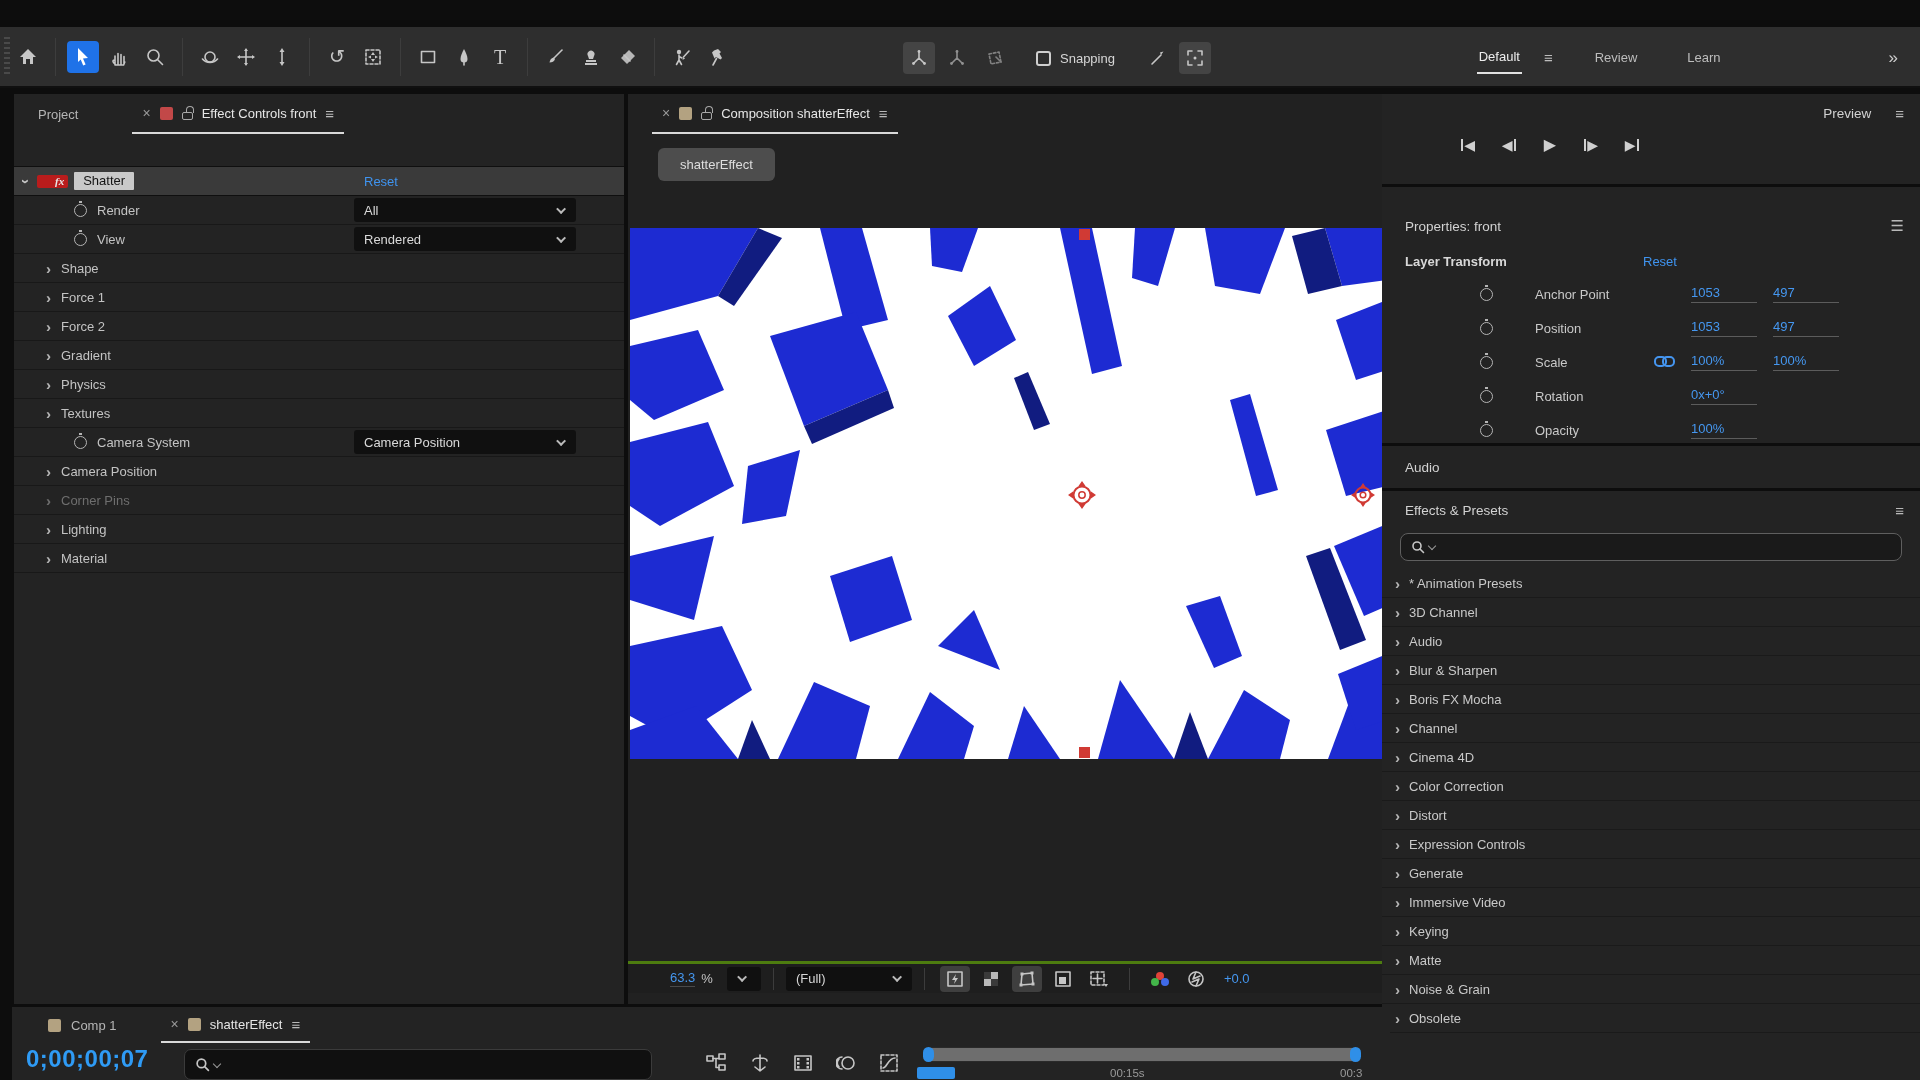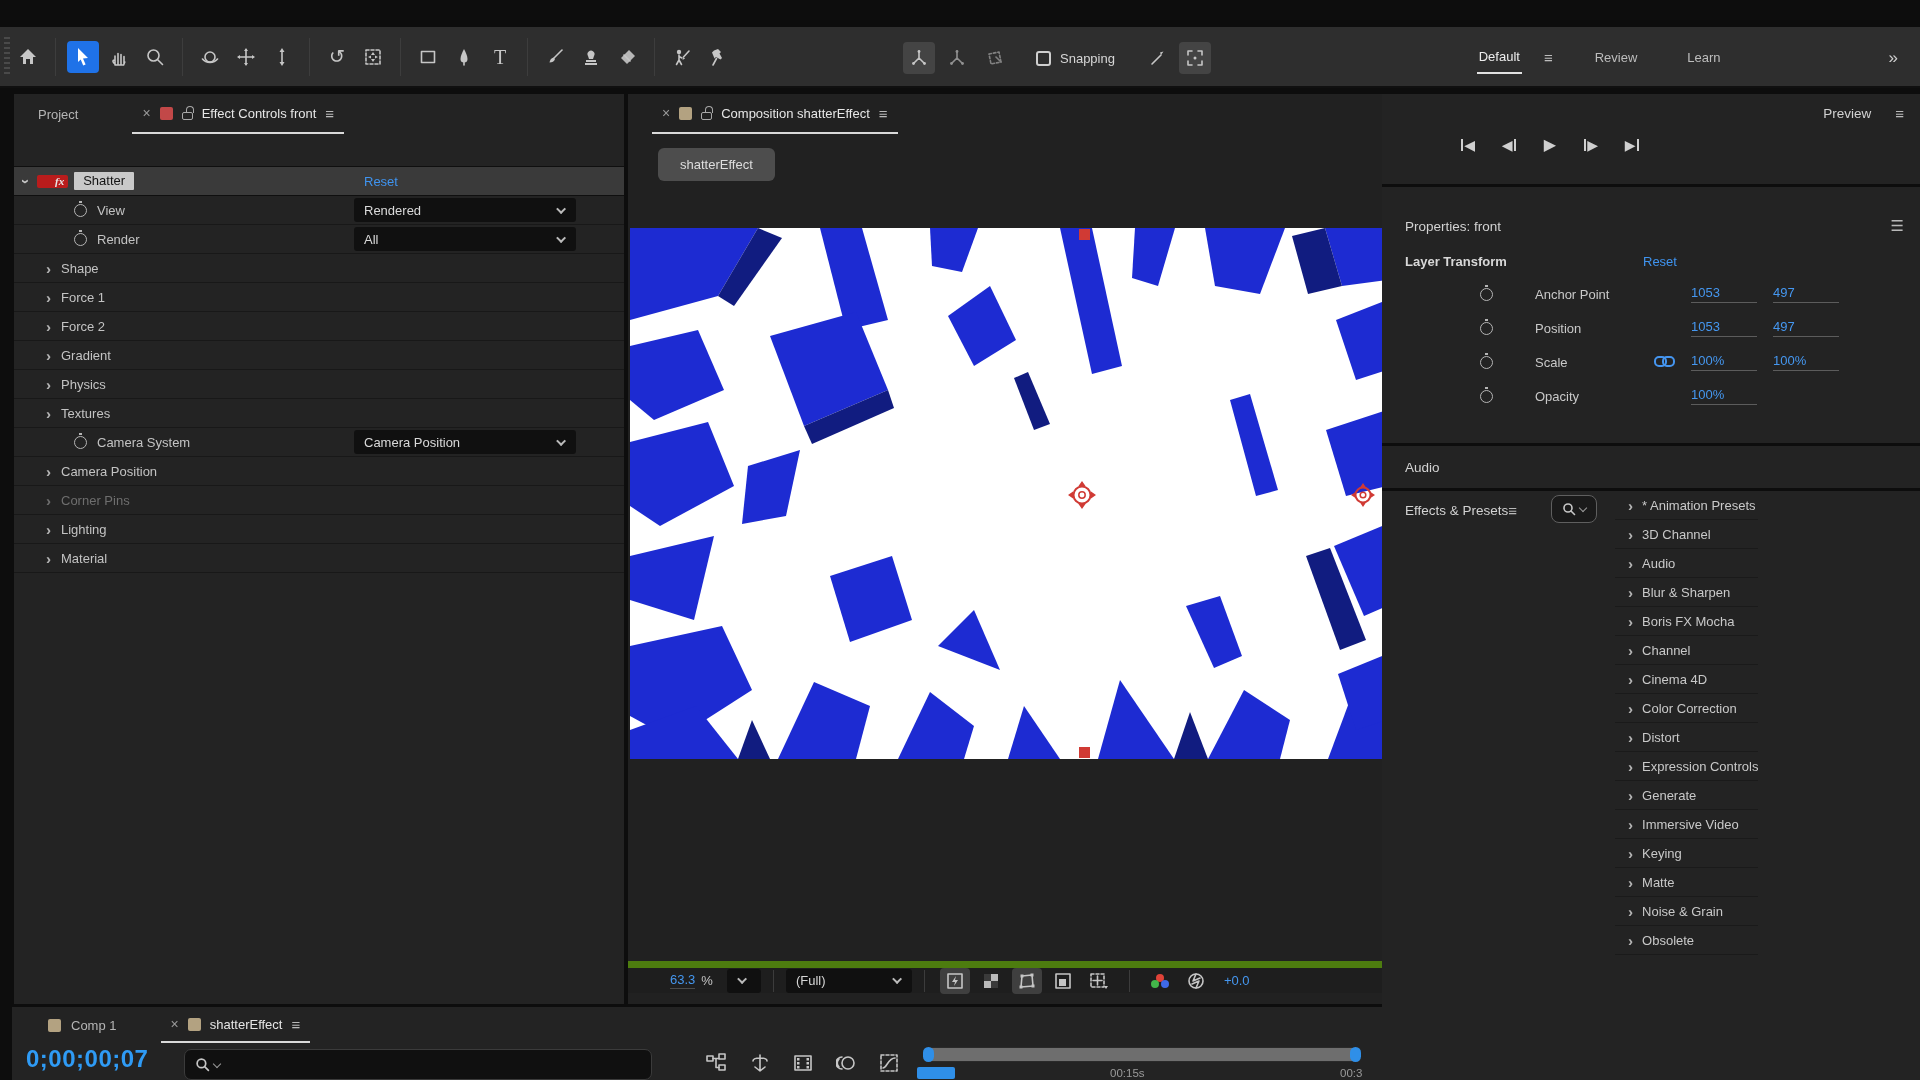--- a/index.html
+++ b/index.html
@@ -64,21 +64,21 @@
   .erow.dim .elbl{color:#6e6e6e;}
   .erow.dim .gchev{color:#6e6e6e;}
 
   
   .center-panel{left:616px;top:94px;width:762px;height:910px;background:#212121;}
   .comp-chip{display:inline-block;margin:14px 0 0 30px;background:#4d4d4d;color:#dedede;border-radius:6px;padding:9px 22px;}
   .canvas-wrap{position:absolute;left:2px;top:134px;width:757px;height:531px;background:#fff;}
   .canvas-wrap svg{display:block;}
   .shard{fill:#1d2bd2;}
   .shardd{fill:#111c80;}
-  .comp-bottom{position:absolute;left:0;bottom:11px;width:762px;height:32px;background:#1e1e1e;border-top:7px solid #4d7c0f;display:flex;align-items:center;padding-left:42px;}
+  .comp-bottom{position:absolute;left:0;bottom:11px;width:762px;height:32px;background:#1e1e1e;border-top:3px solid #4d7c0f;display:flex;align-items:center;padding-left:42px;}
   .blue-val{color:#4597f0;border-bottom:1px solid #4a4a4a;padding-bottom:1px;}
   .pct{color:#c3c3c3;margin:0 14px 0 6px;}
   .mini-btn{width:34px;height:24px;background:#101010;border-radius:3px;display:flex;align-items:center;justify-content:center;}
   .csep{width:1px;height:22px;background:#3c3c3c;margin:0 12px;}
   .full-dd{width:126px;height:24px;background:#101010;border-radius:3px;display:flex;align-items:center;padding:0 10px;color:#d6d6d6;}
   .cicon{width:30px;height:26px;display:flex;align-items:center;justify-content:center;margin:0 3px;border-radius:4px;}
   .cicon.on{background:#3f3f3f;}
   .checker{width:14px;height:14px;background:conic-gradient(#b9b9b9 0 25%,#3a3a3a 0 50%,#b9b9b9 0 75%,#3a3a3a 0);background-size:14px 14px;}
   .rgbdots{position:relative;width:18px;height:14px;}
   .rgbdots i{position:absolute;width:8px;height:8px;border-radius:50%;}
@@ -108,21 +108,21 @@
   .linkicon{display:none;position:absolute;left:224px;width:22px;height:12px;}
   .trow.linked .linkicon{display:block;}
   .linkicon::before,.linkicon::after{content:'';position:absolute;width:9px;height:7px;border:2px solid #4595ef;border-radius:5px;top:0;}
   .linkicon::before{left:0;}
   .linkicon::after{left:8px;}
   .tv{position:absolute;color:#4597f0;min-width:66px;border-bottom:1px solid #5c5c5c;padding-bottom:2px;}
   .tv1{left:261px;}
   .tv2{left:343px;display:none;}
   .trow.hasv2 .tv2{display:block;}
   .sec-mini{height:42px;margin-bottom:3px;display:flex;align-items:center;padding-left:23px;color:#d2d2d2;font-size:13.5px;}
-  .sec-fx{flex:1;margin-bottom:0;display:flex;flex-direction:row;overflow:hidden;}
+  .sec-fx{flex:1;margin-bottom:0;display:flex;flex-direction:column;overflow:hidden;}
   .fxsearch{margin:4px 18px 8px;height:28px;border:1px solid #5f5f5f;border-radius:8px;background:#1a1a1a;display:flex;align-items:center;padding:0 10px;gap:4px;}
   .schev{width:6px;height:6px;border-left:1.5px solid #9a9a9a;border-bottom:1.5px solid #9a9a9a;transform:rotate(-45deg);margin-top:-2px;}
   .fxitem{height:29px;display:flex;align-items:center;border-bottom:1px solid #1a1a1a;padding-left:13px;color:#c9c9c9;}
   .fxitem .gchev{color:#b5b5b5;font-weight:700;font-size:15px;margin-right:9px;}
 
   
   .timeline{left:0;top:1007px;width:1378px;height:73px;background:#232323;overflow:hidden;}
   .timeline .tabrow{height:36px;padding-left:36px;}
   .tl-content{position:relative;height:37px;}
   .timecode{position:absolute;left:14px;top:2px;color:#2f9bf5;font-size:24px;font-weight:700;letter-spacing:0.5px;}
@@ -315,33 +315,33 @@
       <span class="disc">›</span>
       <span class="fxbadge">fx</span>
       <span class="fxname">Shatter</span>
       <span class="reset-link">Reset</span>
     </div>
     <div>
 
         <div class="erow sw hasdd">
 
           <span class="swicon stopw"></span>
+          <span class="elbl">Render</span>
+          <span class="ddbox">
+            <span>All</span>
+            <span class="ddchev"></span>
+          </span>
+        </div>
+
+        <div class="erow sw hasdd">
+
+          <span class="swicon stopw"></span>
           <span class="elbl">View</span>
           <span class="ddbox">
             <span>Rendered</span>
-            <span class="ddchev"></span>
-          </span>
-        </div>
-
-        <div class="erow sw hasdd">
-
-          <span class="swicon stopw"></span>
-          <span class="elbl">Render</span>
-          <span class="ddbox">
-            <span>All</span>
             <span class="ddchev"></span>
           </span>
         </div>
 
         <div class="erow">
           <span class="gchev">›</span>
 
           <span class="elbl">Shape</span>
 
         </div>
@@ -612,20 +612,27 @@
           </div>
 
           <div class="trow hasv2 linked">
             <span class="stopw"></span>
             <span class="tlbl">Scale</span>
             <span class="linkicon"></span>
             <span class="tv tv1">100%</span>
             <span class="tv tv2">100%</span>
           </div>
 
+          <div class="trow">
+            <span class="stopw"></span>
+            <span class="tlbl">Rotation</span>
+
+            <span class="tv tv1">0x+0°</span>
+
+          </div>
 
           <div class="trow">
             <span class="stopw"></span>
             <span class="tlbl">Opacity</span>
 
             <span class="tv tv1">100%</span>
 
           </div>
         </div>
     </div>

